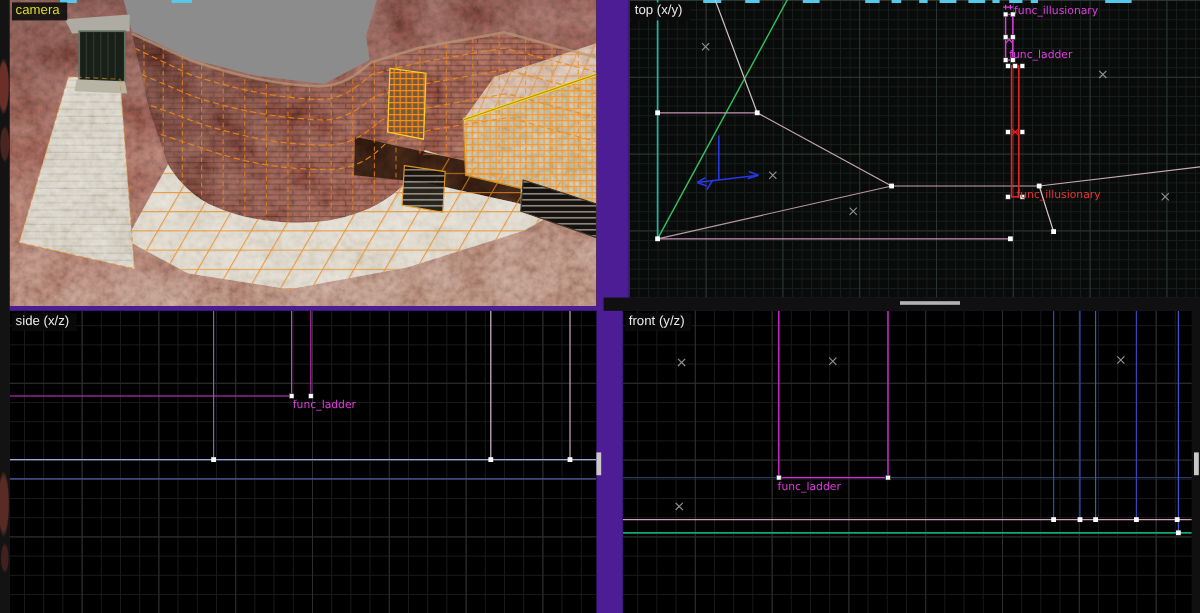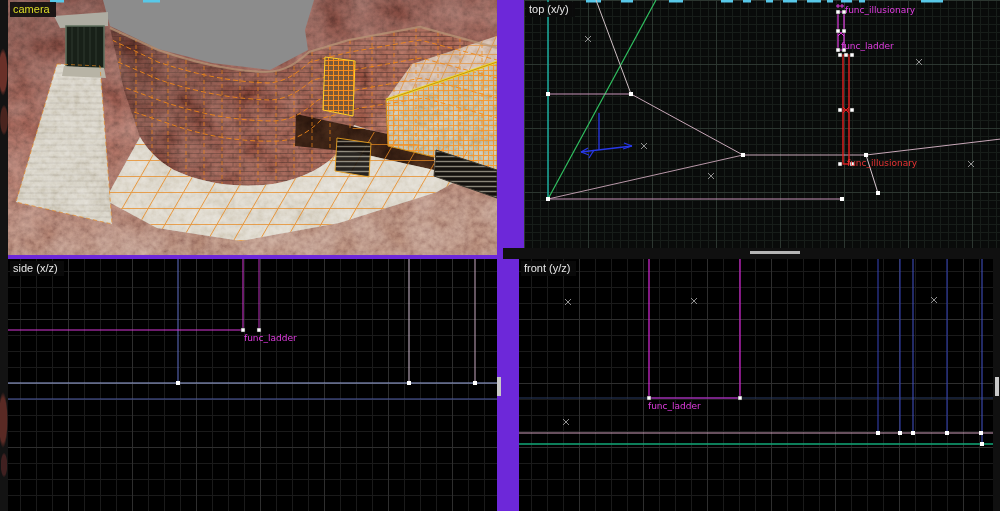--- a/index.html
+++ b/index.html
@@ -1,16 +1,16 @@
 <!DOCTYPE html>
 <html style="--camera_label: #dcdc28; --viewport_label: #e8e8e8; --entity_magenta: #e03ce0; --entity_red: #e83434; --selection_red: #e42020; --wireframe_orange: #f08818; --highlight_yellow: #ece028; --teal_line: #1cb8a8; --green_line: #30c060; --pink_line: #c894b8; --blue_line: #9aa8e0; --indigo_line: #3644bc; --spring_green_line: #12a878; --cyan_dash: #58c8e8;"><head>
 <meta charset="utf-8">
 <style>
   html,body{margin:0;padding:0;background:#0e0e0e;}
-  #stage{position:relative;width:1000px;height:511px;background:#6d28d9;overflow:hidden;
+  #stage{position:relative;width:1000px;height:511px;background:#4c1d95;overflow:hidden;
          font-family:"DejaVu Sans",sans-serif;}
   .vp{position:absolute;overflow:hidden;}
   .vp-label{position:absolute;left:2px;top:2px;font:11px "Liberation Sans",sans-serif;
             color:var(--viewport_label);background:rgba(10,10,10,.88);padding:1px 6px 2px 3px;
             z-index:6;letter-spacing:0px;}
   #camera-vp .vp-label{color:var(--camera_label);}
   .ent-label{position:absolute;font:9px "DejaVu Sans",sans-serif;color:var(--entity_magenta);
              white-space:nowrap;pointer-events:none;z-index:5;}
   .ent-label.red{color:var(--entity_red);}
   .gridbg{background-color:#000;

